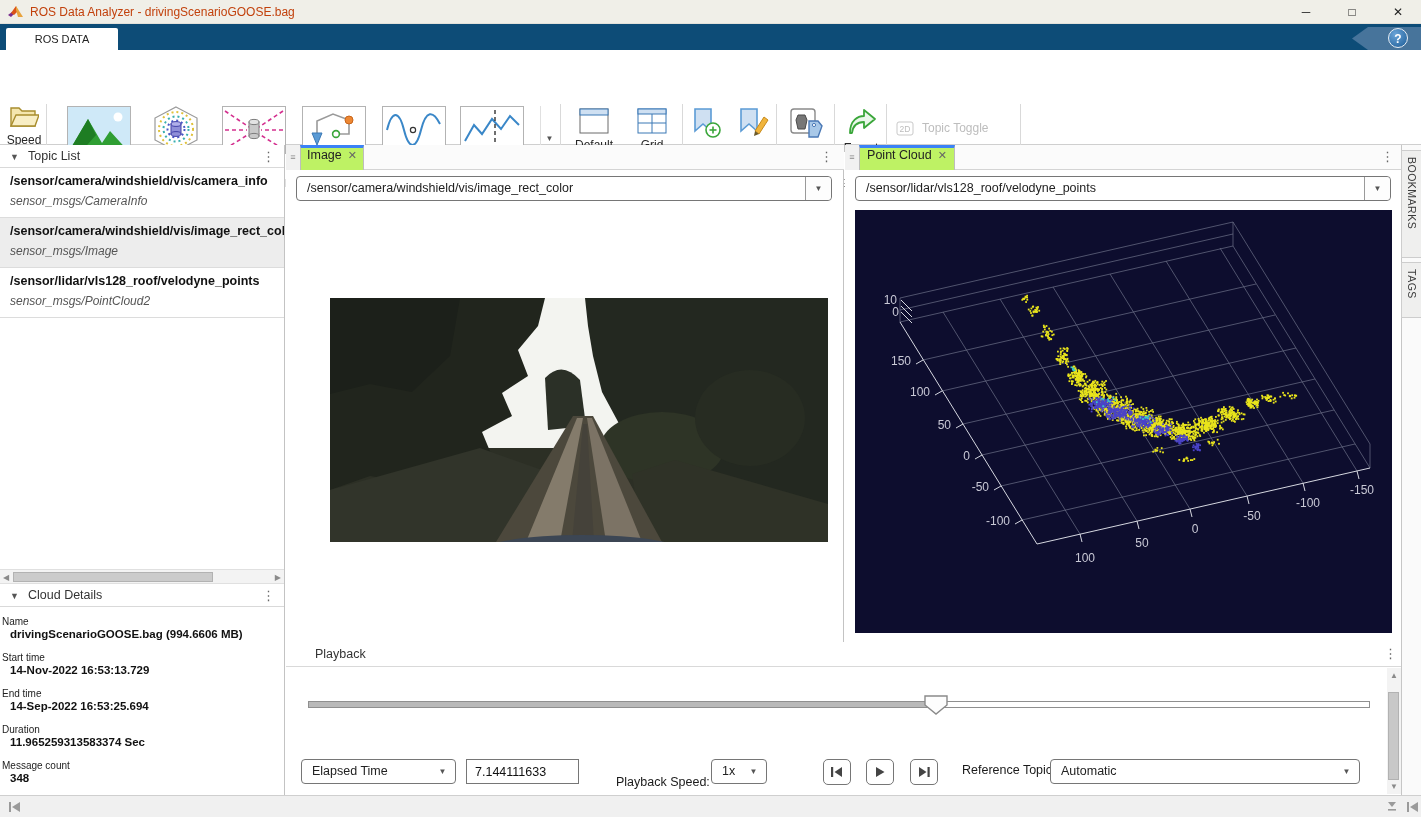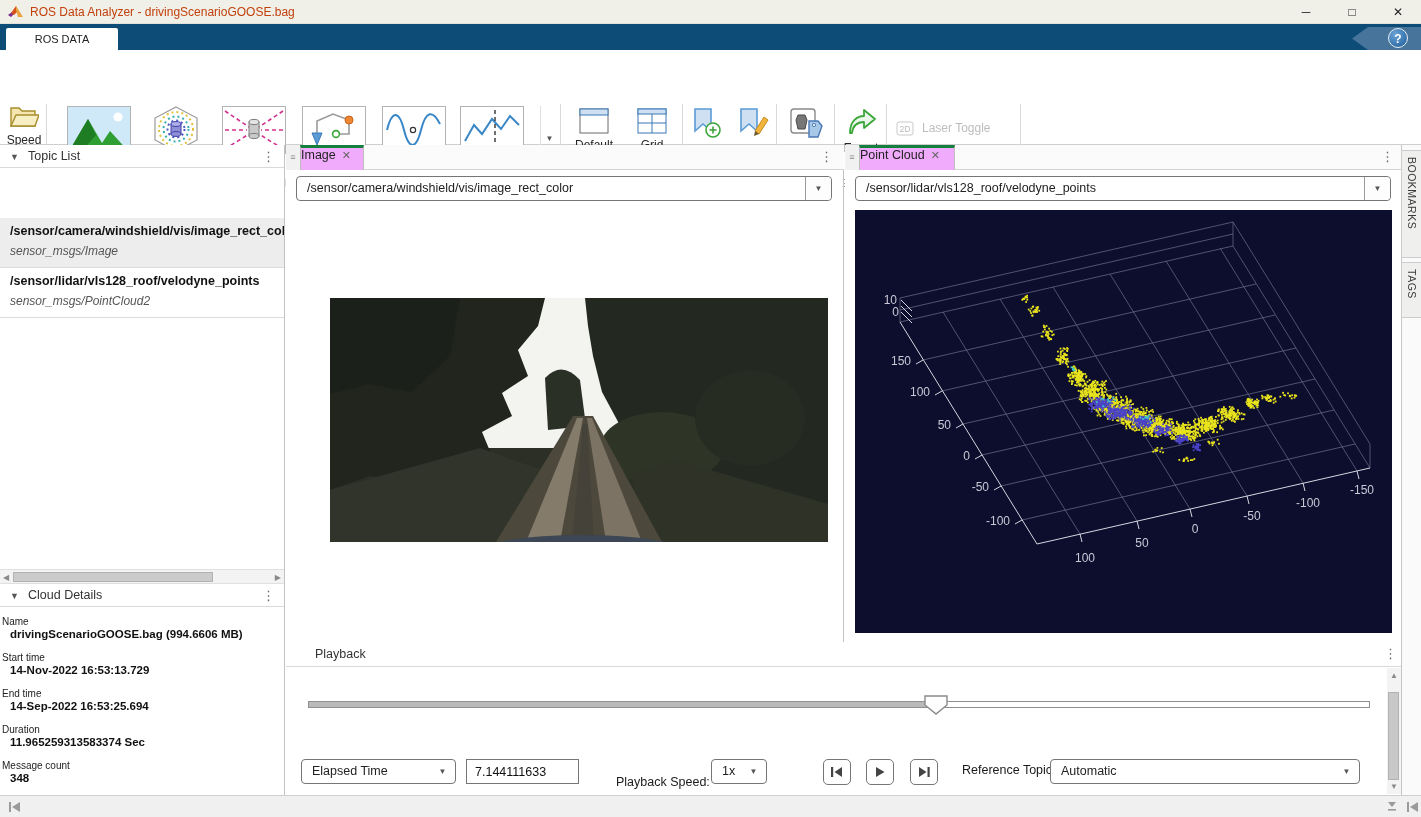--- a/index.html
+++ b/index.html
@@ -37,22 +37,22 @@
   .collapse{font-size:9px;color:#555}
   .kebab{font-size:13px;color:#666;line-height:14px}
   .topic-item{left:0;width:284px;height:50px;border-bottom:1px solid #dcdcdc;background:#fff;overflow:hidden}
   .topic-name{left:10px;top:6px;width:274px;font-size:12.5px;font-weight:bold;color:#111;white-space:nowrap}
   .topic-type{left:10px;top:26px;font-size:12px;font-style:italic;color:#555;white-space:nowrap}
   .sd-label{left:2px;font-size:10px;color:#222}
   .sd-value{left:10px;font-size:11.5px;font-weight:bold;color:#111;white-space:nowrap}
 
   .tabbar{height:25px;background:#fbfbfb;border-bottom:1px solid #d4d4d4}
   .burger{width:14px;height:25px;background:#f1f1f1;color:#8a8a8a;font-size:9px;text-align:center;line-height:25px}
-  .tab{height:25px;background:#f0abfc;border:1px solid #bdbdbd;border-top:3px solid #15803d;border-bottom:none;
-       font-size:12.5px;color:#222;}
+  .tab{height:25px;background:#bef264;border:1px solid #bdbdbd;border-top:3px solid #3b82f6;border-bottom:none;
+       font-size:12.5px;color:#222;text-align:center}
   .tab .x{color:#666;font-size:11px;margin-left:6px}
   .combo{height:25px;border:1px solid #767676;border-radius:4px;background:#fff;font-size:12.5px;color:#222}
   .combo .val{position:absolute;left:10px;top:0;line-height:23px;white-space:nowrap;overflow:hidden}
   .combo .arrowbox{position:absolute;right:0;top:0;width:25px;height:100%;border-left:1px solid #9a9a9a;
                    border-radius:0 4px 4px 0;background:#fdfdfd;text-align:center}
   .combo .arrowbox .dd{line-height:23px}
   .combo.noSplit .arrowbox{border-left:none;background:transparent}
 
   
   .hscroll{background:#f3f3f3;border-top:1px solid #e0e0e0;border-bottom:1px solid #e0e0e0}
@@ -237,21 +237,21 @@
     <div class="dd">▼</div>
   </div>
   <div class="abs sec-label" style="left:834px;width:52px">EXPORT</div>
   <div class="abs sep" style="left:886px"></div>
 
   <div class="abs" style="left:896px;top:70px;width:120px;height:18px">
     <svg class="abs" style="left:0;top:1px" width="18" height="15" viewBox="0 0 18 15">
       <rect x="1" y="1" width="16" height="13" rx="2" fill="#ffffff" stroke="#c9c9c9"></rect>
       <text x="9" y="11" font-size="8.5" fill="#bdbdbd" text-anchor="middle" font-family="Liberation Sans,sans-serif">2D</text>
     </svg>
-    <div class="abs dis" style="left:26px;top:1px;font-size:12px">Laser Toggle</div>
+    <div class="abs dis" style="left:26px;top:1px;font-size:12px">Topic Toggle</div>
   </div>
   <div class="abs" style="left:896px;top:94px;width:130px;height:18px">
     <svg class="abs" style="left:1px;top:1px" width="16" height="15" viewBox="0 0 16 15">
       <rect x="1" y="1" width="14" height="13" fill="#ffffff" stroke="#d8d8d8"></rect>
       <line x1="3" y1="12" x2="13" y2="3" stroke="#c9c9c9" stroke-width="1.6"></line>
       <circle cx="3" cy="12" r="1.4" fill="#c9c9c9"></circle>
         <circle cx="13" cy="3" r="1.4" fill="#c9c9c9"></circle>
     </svg>
     <div class="abs dis" style="left:26px;top:1px;font-size:12px">Measure Distance</div>
   </div>
@@ -259,20 +259,24 @@
   <div class="abs sep" style="left:1020px"></div>
 </div>
 
 <div class="abs" style="left:0;top:145px;width:285px;height:650px;background:#fff;border-right:1px solid #c3c3c3">
   <div class="abs phead" style="left:0;top:0;width:284px">
     <span class="abs collapse" style="left:10px;top:7px">▼</span>
     <span class="abs" style="left:28px;top:4px">Topic List</span>
     <span class="abs kebab" style="left:262px;top:5px">⋮</span>
   </div>
 
+  <div class="abs topic-item" style="top:23px">
+    <div class="abs topic-name">/sensor/camera/windshield/vis/camera_info</div>
+    <div class="abs topic-type">sensor_msgs/CameraInfo</div>
+  </div>
   <div class="abs topic-item" style="top:73px;background:#ededed">
     <div class="abs topic-name">/sensor/camera/windshield/vis/image_rect_color</div>
     <div class="abs topic-type">sensor_msgs/Image</div>
   </div>
   <div class="abs topic-item" style="top:123px">
     <div class="abs topic-name">/sensor/lidar/vls128_roof/velodyne_points</div>
     <div class="abs topic-type">sensor_msgs/PointCloud2</div>
   </div>
 
   <div class="abs hscroll" style="left:0;top:424px;width:284px;height:15px">

